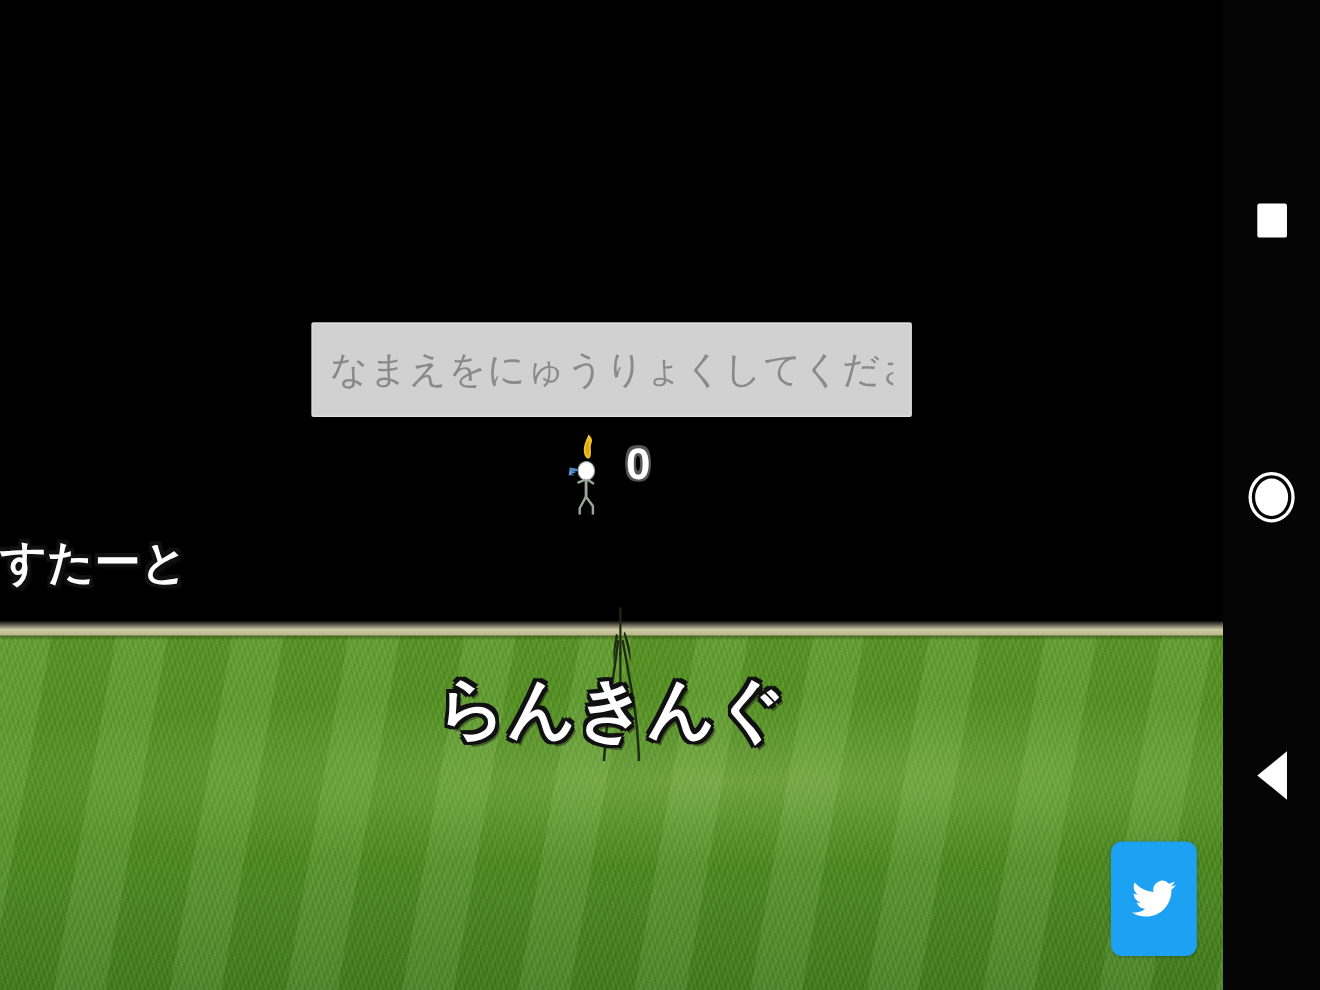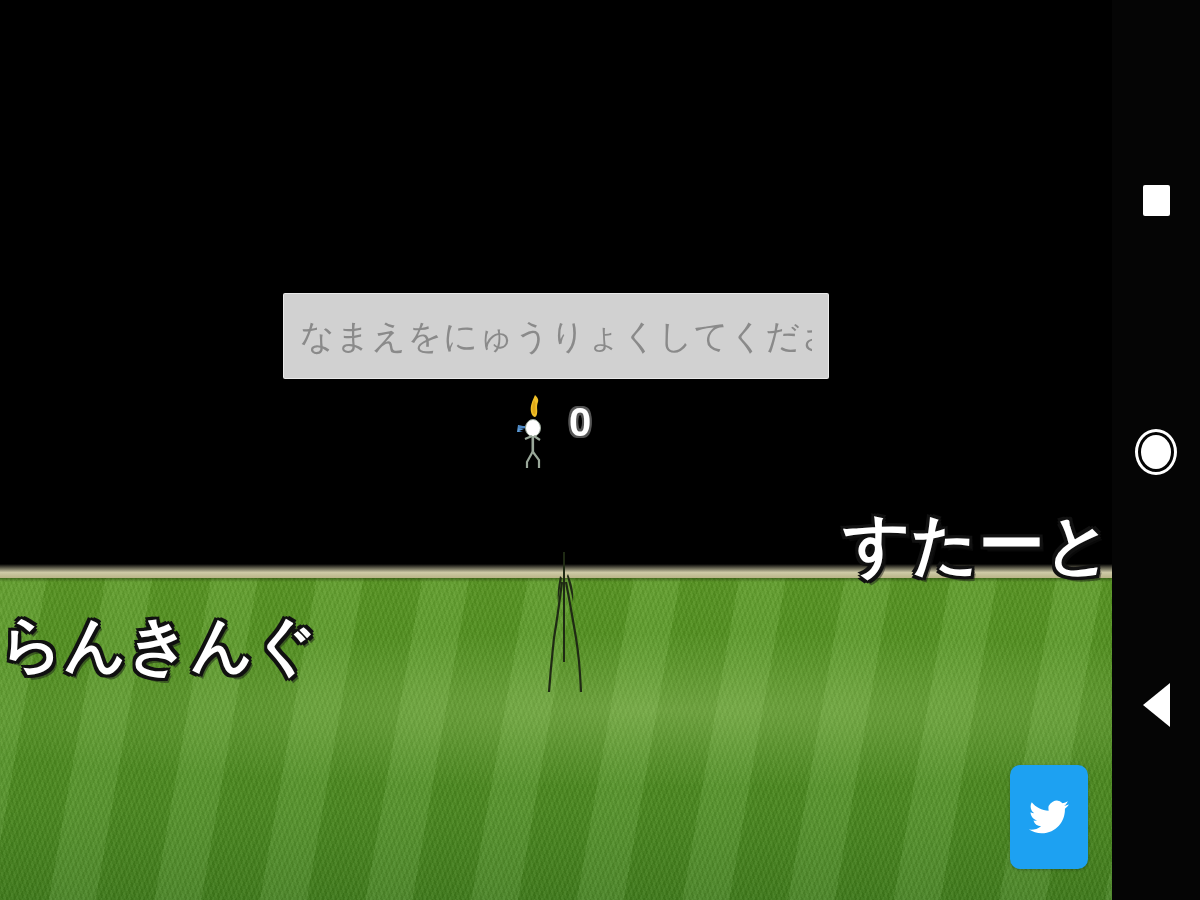--- a/index.html
+++ b/index.html
@@ -112,25 +112,25 @@
       -2px -2px 0 #555, 0 -2px 0 #555, 2px -2px 0 #555,
       -2px 0 0 #555, 2px 0 0 #555,
       -2px 2px 0 #555, 0 2px 0 #555, 2px 2px 0 #555;
   }
 
   
   #blade { position:absolute; left:524px; top:552px; width:80px; height:140px; }
 
   
   #menu-start {
-    position:absolute; left:0; top:511px; width:1112px; text-align:right;
-    font-size:66px; line-height:66px;
+    position:absolute; left:0; top:478px; width:1112px; text-align:left;
+    font-size:42px; line-height:66px;
   }
   #menu-rank {
-    position:absolute; left:0; top:612px; width:1112px; 
+    position:absolute; left:0; top:612px; width:1112px; text-align:center;
     font-size:62px; line-height:66px;
   }
 
   
   #twitter-btn {
     position:absolute; left:1010px; top:765px; width:78px; height:104px;
     background:#1da1f2; border-radius:10px;
     display:flex; align-items:center; justify-content:center;
     box-shadow:0 1px 3px rgba(0,0,0,.25);
   }

